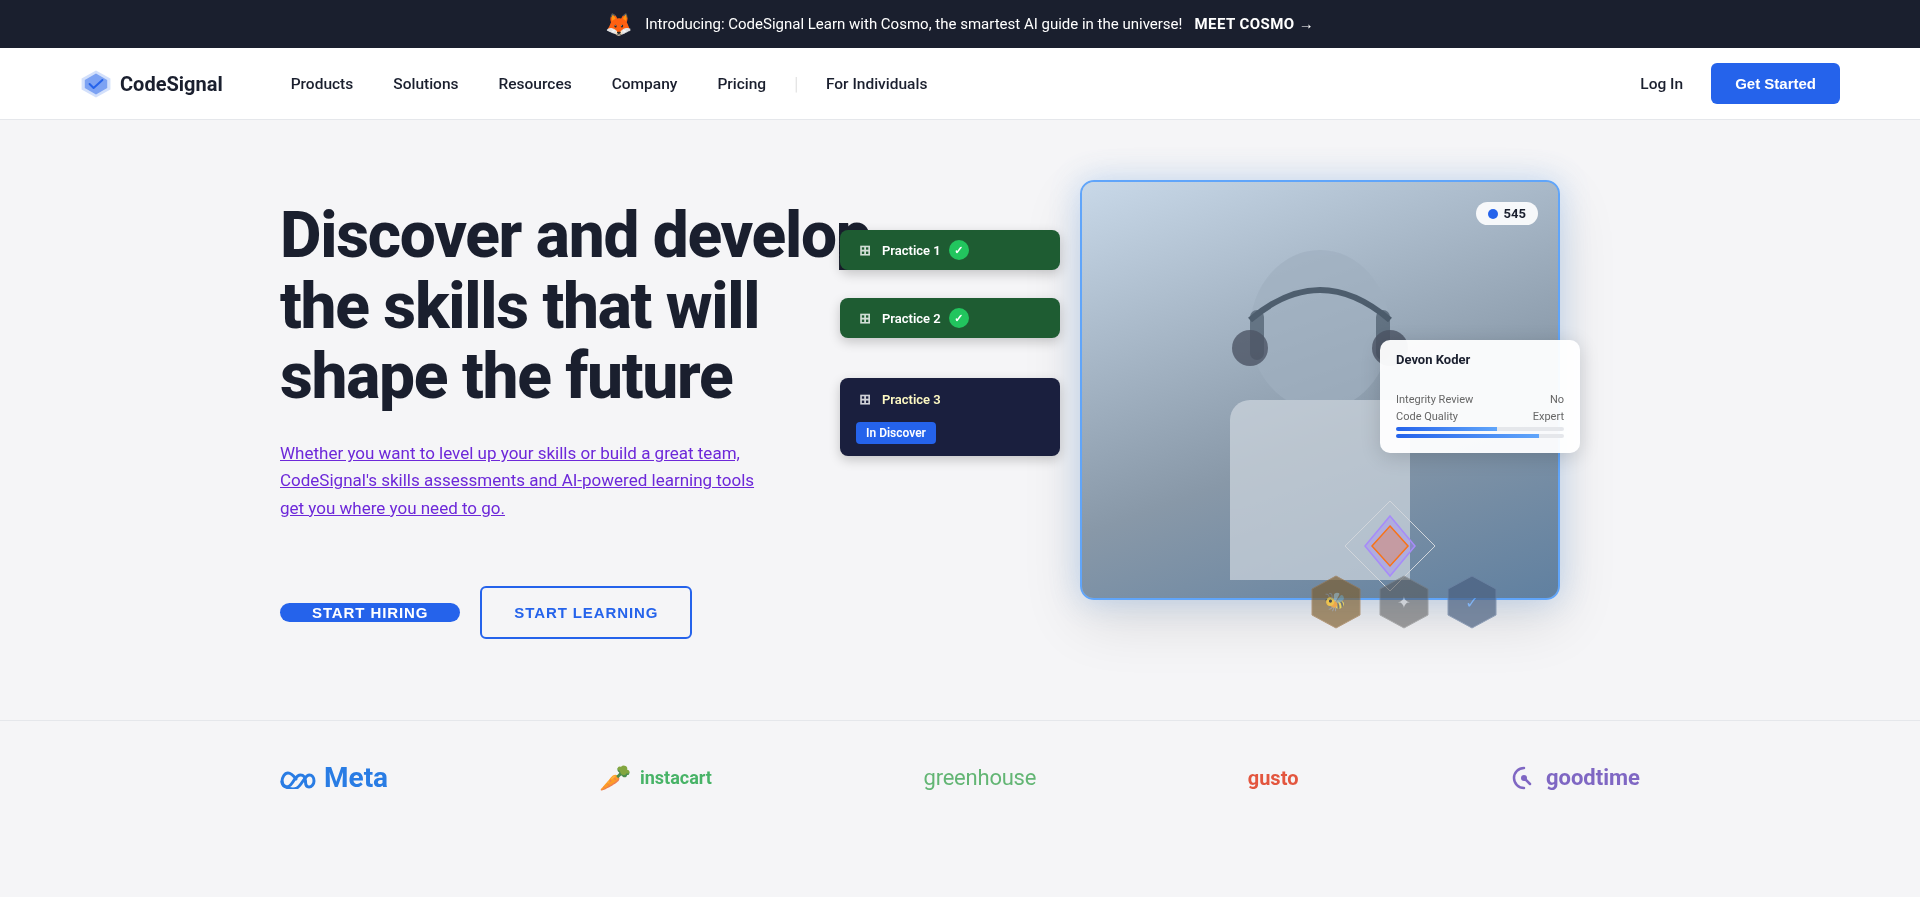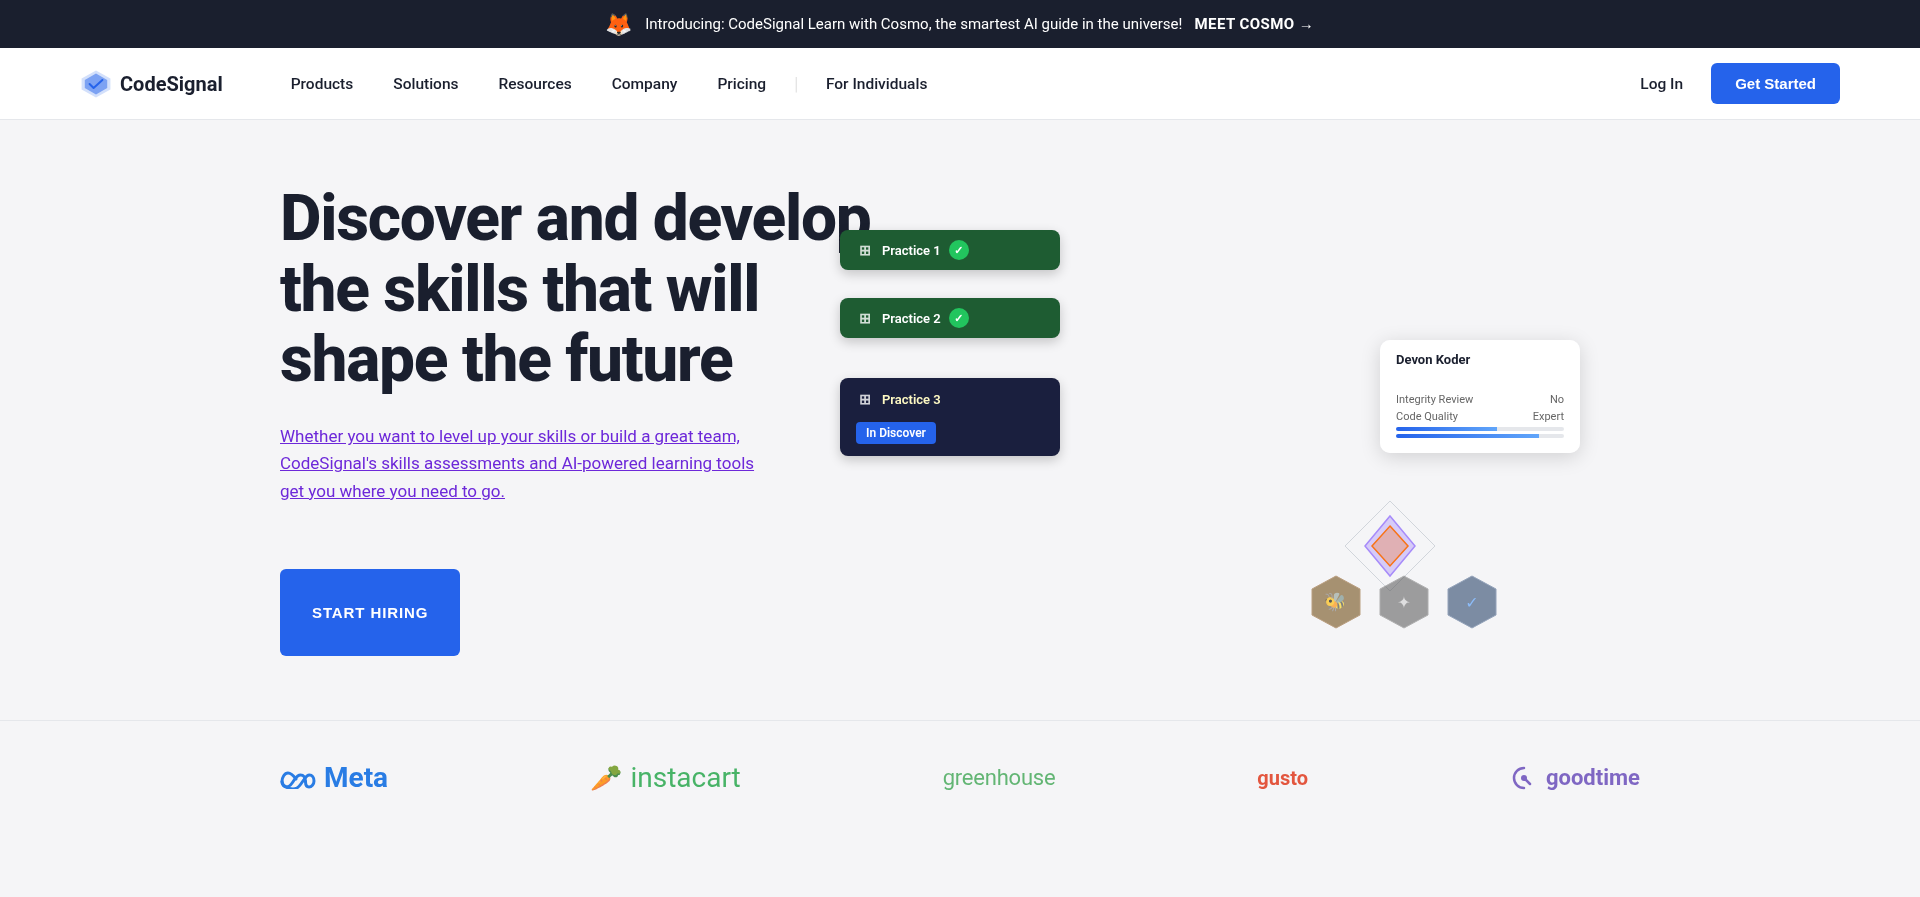--- a/index.html
+++ b/index.html
@@ -127,22 +127,22 @@
     }
     .hero-buttons {
       display: flex;
       gap: 20px;
       align-items: center;
     }
     .btn-start-hiring {
       background: #2563eb;
       color: #fff;
       border: none;
-      border-radius: 6px;
-      padding: 35px 32px;
+      border-radius: 12px;
+      padding: 1px 32px;
       font-size: 15px;
       font-weight: 700;
       cursor: pointer;
       letter-spacing: 0.06em;
       text-transform: uppercase;
     }
     .btn-start-learning {
       background: transparent;
       color: #2563eb;
       border: 2px solid #2563eb;
@@ -277,21 +277,21 @@
       justify-content: space-between;
       border-top: 1px solid #e5e7eb;
     }
     .logo-item {
       display: flex;
       align-items: center;
       gap: 8px;
       opacity: 0.85;
     }
     .logo-meta { color: #0668e1; font-size: 28px; font-weight: 700; }
-    .logo-instacart { color: #2aa84f; font-size: 28px; font-weight: 400; }
+    .logo-instacart { color: #2aa84f; font-size: 18px; font-weight: 700; }
     .logo-greenhouse { color: #4aab5e; font-size: 22px; font-weight: 400; font-style: normal; letter-spacing: -0.01em; }
     .logo-gusto { color: #e03b1f; font-size: 20px; font-weight: 700; }
     .logo-goodtime { color: #6b4fbb; font-size: 22px; font-weight: 700; }
 
     
     .hero-canvas {
       position: relative;
       width: 600px;
       height: 480px;
     }
@@ -350,25 +350,46 @@
     <button class="nav-get-started">Get Started</button>
   </div>
 </nav>
 
 <section id="hero">
   <div class="hero-content">
     <h1 class="hero-title">Discover and develop the skills that will shape the future</h1>
     <p class="hero-subtitle">Whether you want to level up your skills or build a great team, CodeSignal's skills assessments and AI-powered learning tools get you where you need to go.</p>
     <div class="hero-buttons">
       <button class="btn-start-hiring">START HIRING</button>
+      <button class="btn-start-learning">START LEARNING</button>
     </div>
   </div>
 
   <div class="hero-canvas">
 
+    <div class="main-photo-frame">
+      <div class="photo-person">
+
+        <svg width="300" height="380" viewBox="0 0 300 380" fill="none" xmlns="http://www.w3.org/2000/svg" style="opacity:0.7">
+          <ellipse cx="150" cy="130" rx="70" ry="80" fill="#a0b0c0"></ellipse>
+          <rect x="60" y="200" width="180" height="200" rx="20" fill="#d0d8e0"></rect>
+          <rect x="80" y="110" width="14" height="50" rx="7" fill="#4a5a6a"></rect>
+          <rect x="206" y="110" width="14" height="50" rx="7" fill="#4a5a6a"></rect>
+          <path d="M80 120 Q150 60 220 120" stroke="#2a3a4a" stroke-width="6" fill="none"></path>
+
+          <circle cx="80" cy="148" r="18" fill="#2a3040" opacity="0.8"></circle>
+          <circle cx="220" cy="148" r="18" fill="#2a3040" opacity="0.8"></circle>
+        </svg>
+      </div>
+
+      <div class="score-badge">
+        <span class="score-dot"></span>
+        <span>545</span>
+      </div>
+    </div>
 
     <div style="position:absolute; left:0; top:20px;">
 
       <div class="practice-card practice-card-1">
         <span class="grid-icon">⊞</span>
         <span>Practice 1</span>
         <div class="check-circle">✓</div>
       </div>
 
       <div class="practice-card practice-card-2" style="margin-top:8px;">

